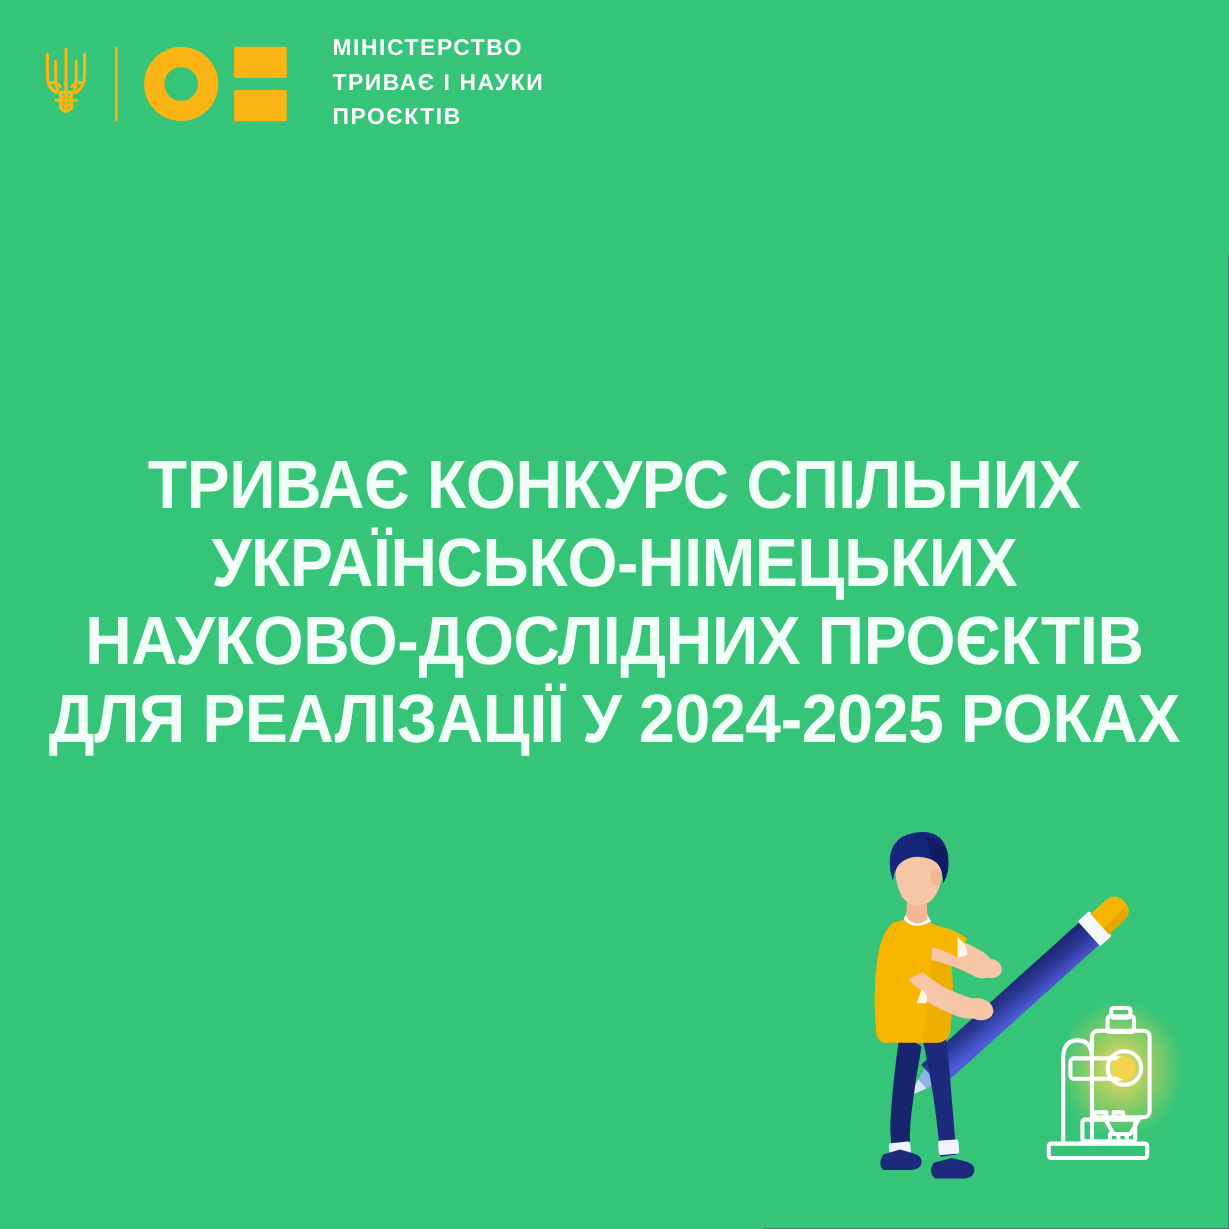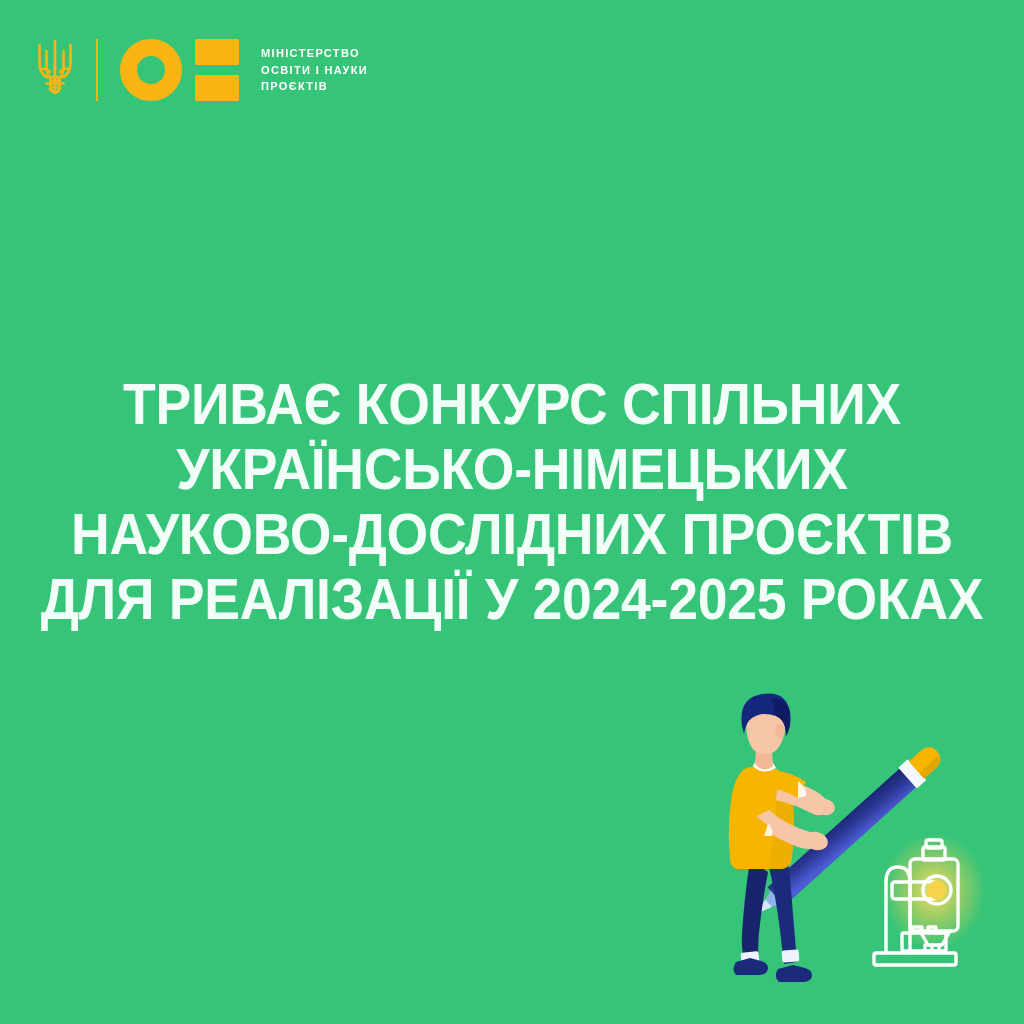--- a/index.html
+++ b/index.html
@@ -60,23 +60,23 @@
     margin-left: 13px;
   }
   .mon-eq span {
     display: block;
     width: 44px;
     height: 26px;
     background: #fab515;
     border-radius: 1px;
   }
   .mon-text {
-    margin-left: 22px;
+    margin-left: 38px;
     color: #ffffff;
-    font-size: 11px;
+    font-size: 19px;
     font-weight: 700;
     line-height: 1.52;
     letter-spacing: 1.35px;
     white-space: nowrap;
   }
   .mon-text div { display: block; }
 
   
   .headline {
     position: absolute;
@@ -136,21 +136,21 @@
     <div class="mon-mark">
       <div class="mon-o"></div>
       <div class="mon-eq">
         <span></span>
         <span></span>
       </div>
     </div>
 
     <div class="mon-text">
       <div>МІНІСТЕРСТВО</div>
-      <div>ОСВІТИ І НАУКИ</div>
+      <div>ТРИВАЄ І НАУКИ</div>
       <div>ПРОЄКТІВ</div>
     </div>
   </div>
 
   <div class="headline">
     <span class="hl-line">ТРИВАЄ КОНКУРС СПІЛЬНИХ</span>
     <span class="hl-line">УКРАЇНСЬКО-НІМЕЦЬКИХ</span>
     <span class="hl-line">НАУКОВО-ДОСЛІДНИХ ПРОЄКТІВ</span>
     <span class="hl-line">ДЛЯ РЕАЛІЗАЦІЇ У 2024-2025 РОКАХ</span>
   </div>

